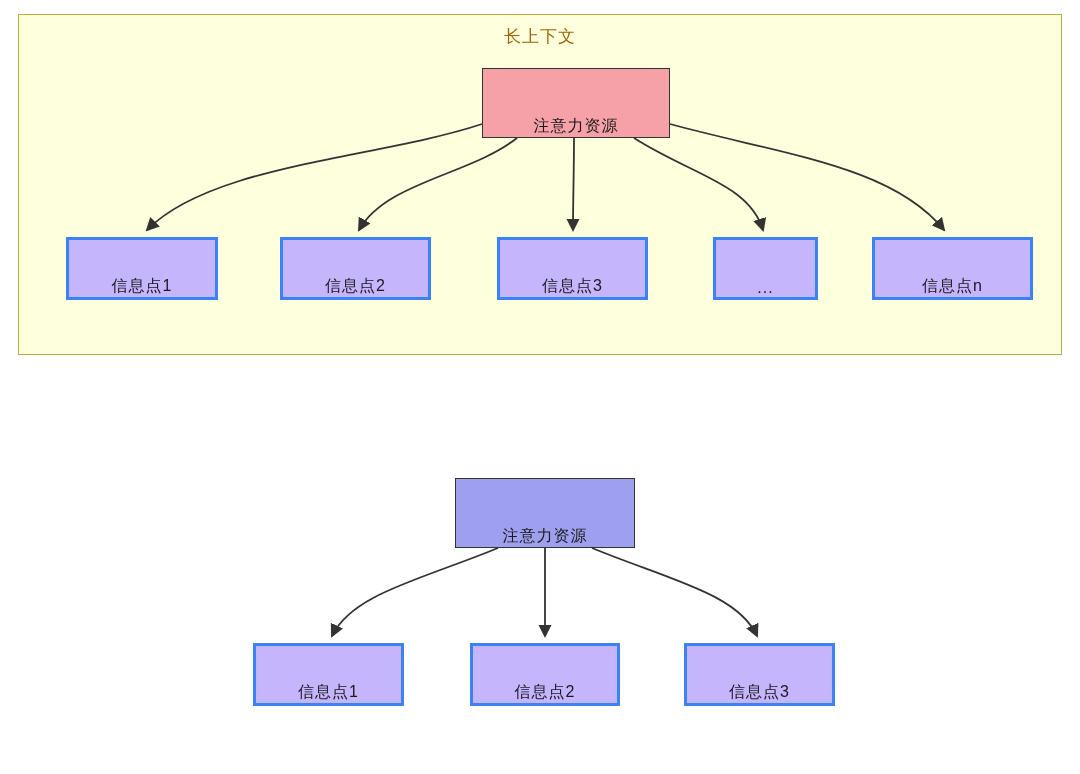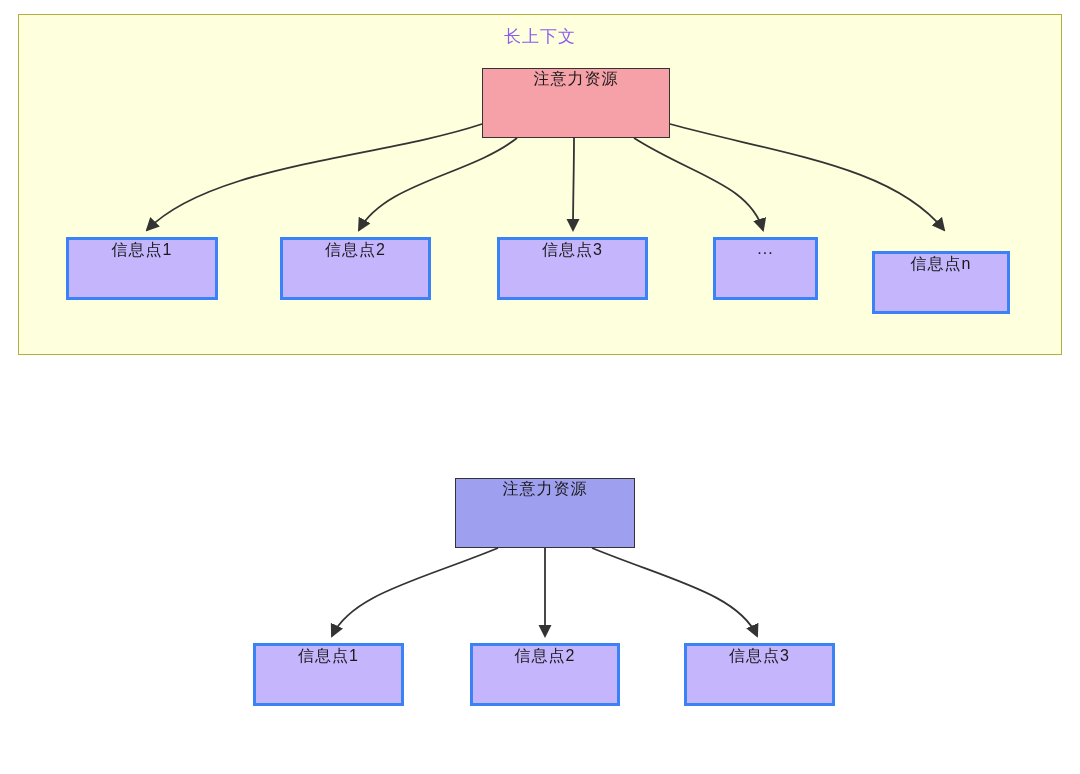--- a/index.html
+++ b/index.html
@@ -21,28 +21,28 @@
     border: 1px solid #b0b03a;
     box-sizing: border-box;
   }
   .panel-title {
     position: absolute;
     top: 10px;
     left: 0;
     width: 100%;
     text-align: center;
     font-size: 17px;
-    color: #8b5cf6;
+    color: #a16207;
     letter-spacing: 1px;
   }
   .node {
     position: absolute;
     box-sizing: border-box;
     display: flex;
-    align-items: flex-start;
+    align-items: flex-end;
     justify-content: center;
     font-size: 16px;
     color: #1a1a1a;
     letter-spacing: 1px;
   }
   .attention-long {
     background: #f6a0a8;
     border: 1.5px solid #333333;
   }
   .attention-short {
@@ -104,21 +104,21 @@
   </div>
   <div class="node info-node" style="left:280px; top:237px; width:151px; height:63px;">
     <span>信息点2</span>
   </div>
   <div class="node info-node" style="left:497px; top:237px; width:151px; height:63px;">
     <span>信息点3</span>
   </div>
   <div class="node info-node" style="left:713px; top:237px; width:105px; height:63px;">
     <span>...</span>
   </div>
-  <div class="node info-node" style="left:872px; top:251px; width:138px; height:63px;">
+  <div class="node info-node" style="left:872px; top:237px; width:161px; height:63px;">
     <span>信息点n</span>
   </div>
 
   <div class="node attention-short" style="left:455px; top:478px; width:180px; height:70px;">
     <span>注意力资源</span>
   </div>
 
   <div class="node info-node" style="left:253px; top:643px; width:151px; height:63px;">
     <span>信息点1</span>
   </div>

